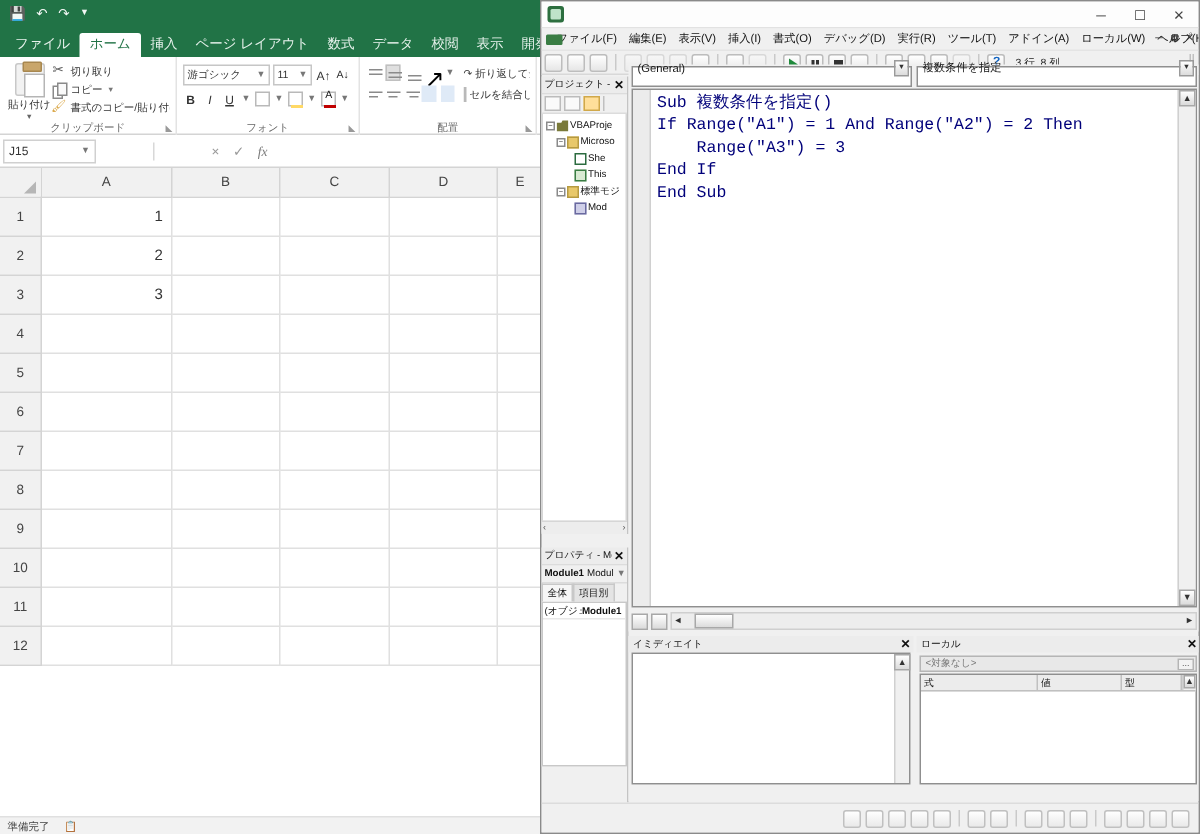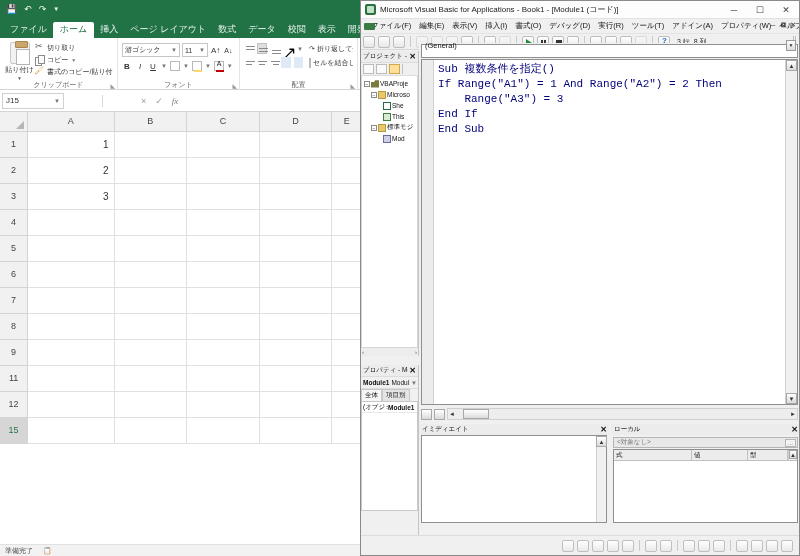--- a/index.html
+++ b/index.html
@@ -401,37 +401,37 @@
           </tr>
       <tr>
             <td class="rowhdr">9</td>
             <td class="cell"></td>
             <td class="cell"></td>
             <td class="cell"></td>
             <td class="cell"></td>
             <td class="cell"></td>
           </tr>
       <tr>
+            <td class="rowhdr">10</td>
+            <td class="cell"></td>
+            <td class="cell"></td>
+            <td class="cell"></td>
+            <td class="cell"></td>
+            <td class="cell"></td>
+          </tr>
+      <tr>
             <td class="rowhdr">11</td>
             <td class="cell"></td>
             <td class="cell"></td>
             <td class="cell"></td>
             <td class="cell"></td>
             <td class="cell"></td>
           </tr>
       <tr>
             <td class="rowhdr">12</td>
-            <td class="cell"></td>
-            <td class="cell"></td>
-            <td class="cell"></td>
-            <td class="cell"></td>
-            <td class="cell"></td>
-          </tr>
-      <tr>
-            <td class="rowhdr sel">15</td>
             <td class="cell"></td>
             <td class="cell"></td>
             <td class="cell"></td>
             <td class="cell"></td>
             <td class="cell"></td>
           </tr>
     </tbody>
       </table>
   </div>
 
@@ -439,40 +439,39 @@
   <div class="xl-status">
     <span>準備完了</span>
     <span>📋</span>
   </div>
 </div>
 
 <div id="vba">
 
   <div class="vb-title">
     <div class="vb-title-ico"></div>
-    <div class="vb-title-txt">Microsoft Visual Basic for Applications - Book1 - [Module1 (コード)]</div>
     <div class="wctl">
       <div>─</div>
       <div>☐</div>
       <div>✕</div>
     </div>
   </div>
 
   <div class="vb-menu">
     <div class="vb-menu-ico"></div>
     <div class="mi">ファイル(F)</div>
     <div class="mi">編集(E)</div>
     <div class="mi">表示(V)</div>
     <div class="mi">挿入(I)</div>
     <div class="mi">書式(O)</div>
     <div class="mi">デバッグ(D)</div>
     <div class="mi">実行(R)</div>
     <div class="mi">ツール(T)</div>
     <div class="mi">アドイン(A)</div>
-    <div class="mi">プロパティ(W)</div>
+    <div class="mi">ローカル(W)</div>
     <div class="mi">ヘルプ(H)</div>
     <div class="mdi-ctl">
       <span>─</span>
       <span style="font-style:italic;font-weight:bold;">⧉</span>
       <span>✕</span>
     </div>
   </div>
 
   <div class="vb-toolbar">
     <div class="tb"></div>
@@ -567,20 +566,24 @@
         <span class="pk">(オブジェク</span>
         <span class="pv">Module1</span>
       </div>
     </div>
   </div>
 
   <div class="code">
     <div class="code-drop">
       <div class="dbox">
         <span>(General)</span>
+        <span class="dcaret">▼</span>
+      </div>
+      <div class="dbox">
+        <span>複数条件を指定</span>
         <span class="dcaret">▼</span>
       </div>
     </div>
     <div class="code-area">
       <div class="margin-ind"></div>
       <div class="code-text"><span>Sub 複数条件を指定()</span>
 <span>If Range("A1") = 1 And Range("A2") = 2 Then</span>
 <span>    Range("A3") = 3</span>
 <span>End If</span>
 <span>End Sub</span></div>

